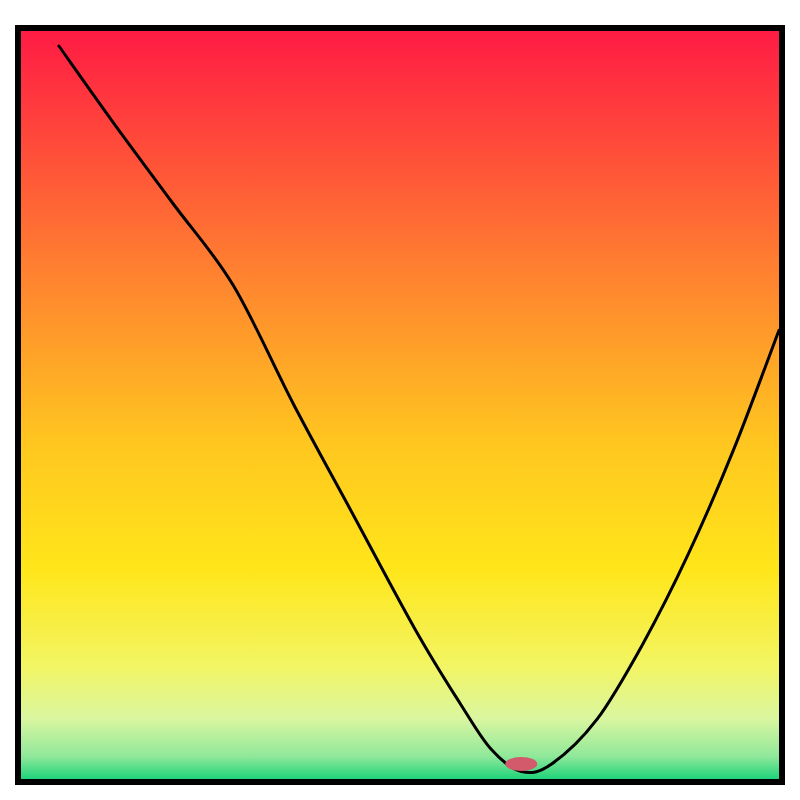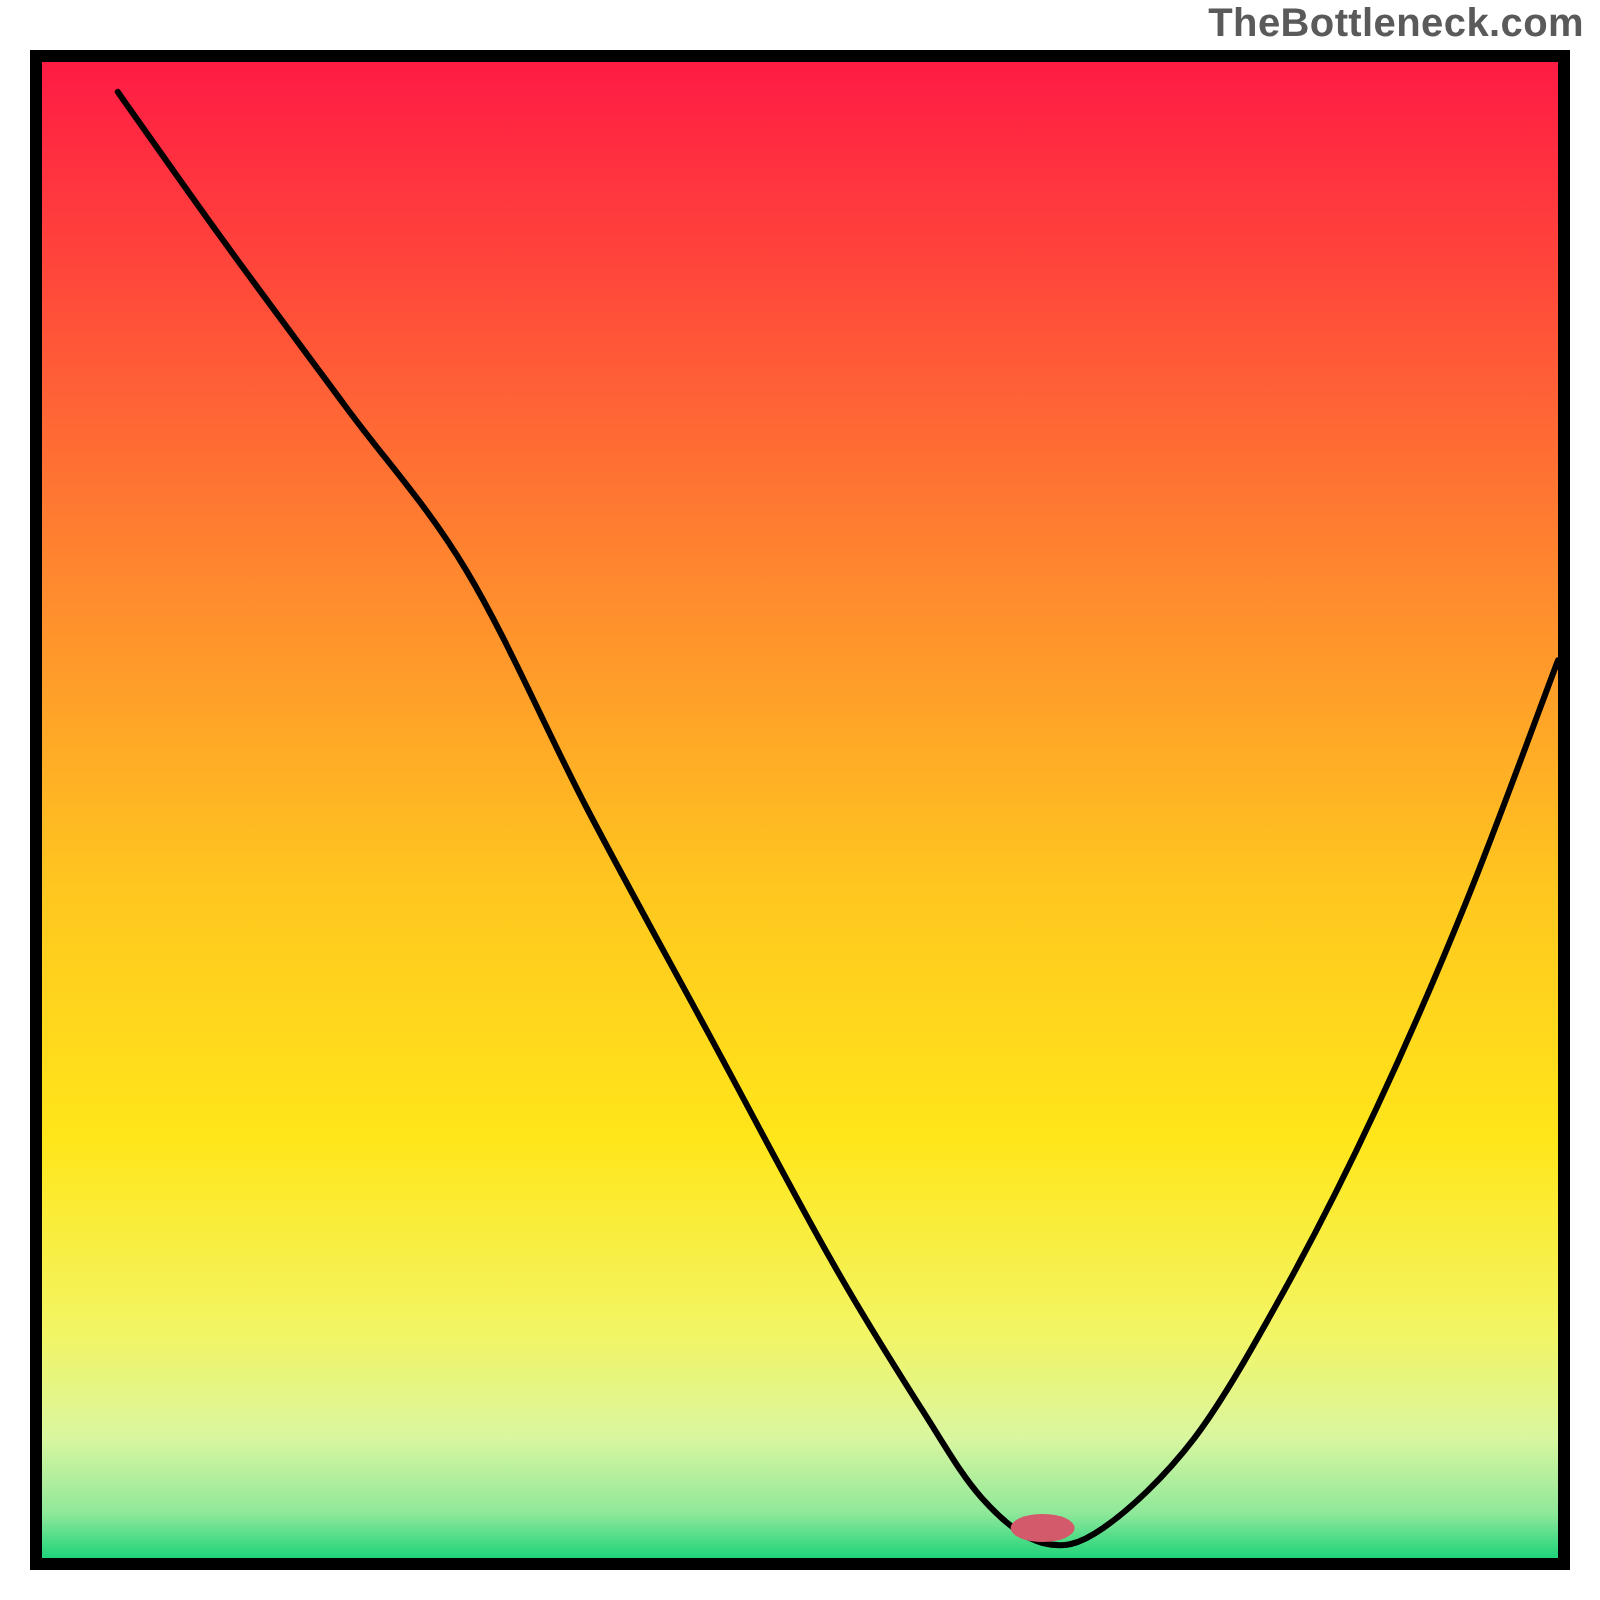--- a/index.html
+++ b/index.html
@@ -27,21 +27,20 @@
 svg.plot {
   position: absolute;
   left: 15px;
   top: 25px;
 }
 </style>
 </head>
 <body>
 
 <div class="container">
-  <div class="watermark">TheBottleneck.com</div>
 
   <svg class="plot" width="770" height="760" viewBox="0 0 770 760">
     <defs>
       <linearGradient id="bg-grad" x1="0" y1="0" x2="0" y2="1">
 
       <stop offset="0.0%" stop-color="#ff1b44"></stop>
           <stop offset="15.0%" stop-color="#ff4a3a"></stop>
           <stop offset="35.0%" stop-color="#ff8a2e"></stop>
           <stop offset="55.0%" stop-color="#ffc61f"></stop>
           <stop offset="72.0%" stop-color="#ffe61a"></stop>

